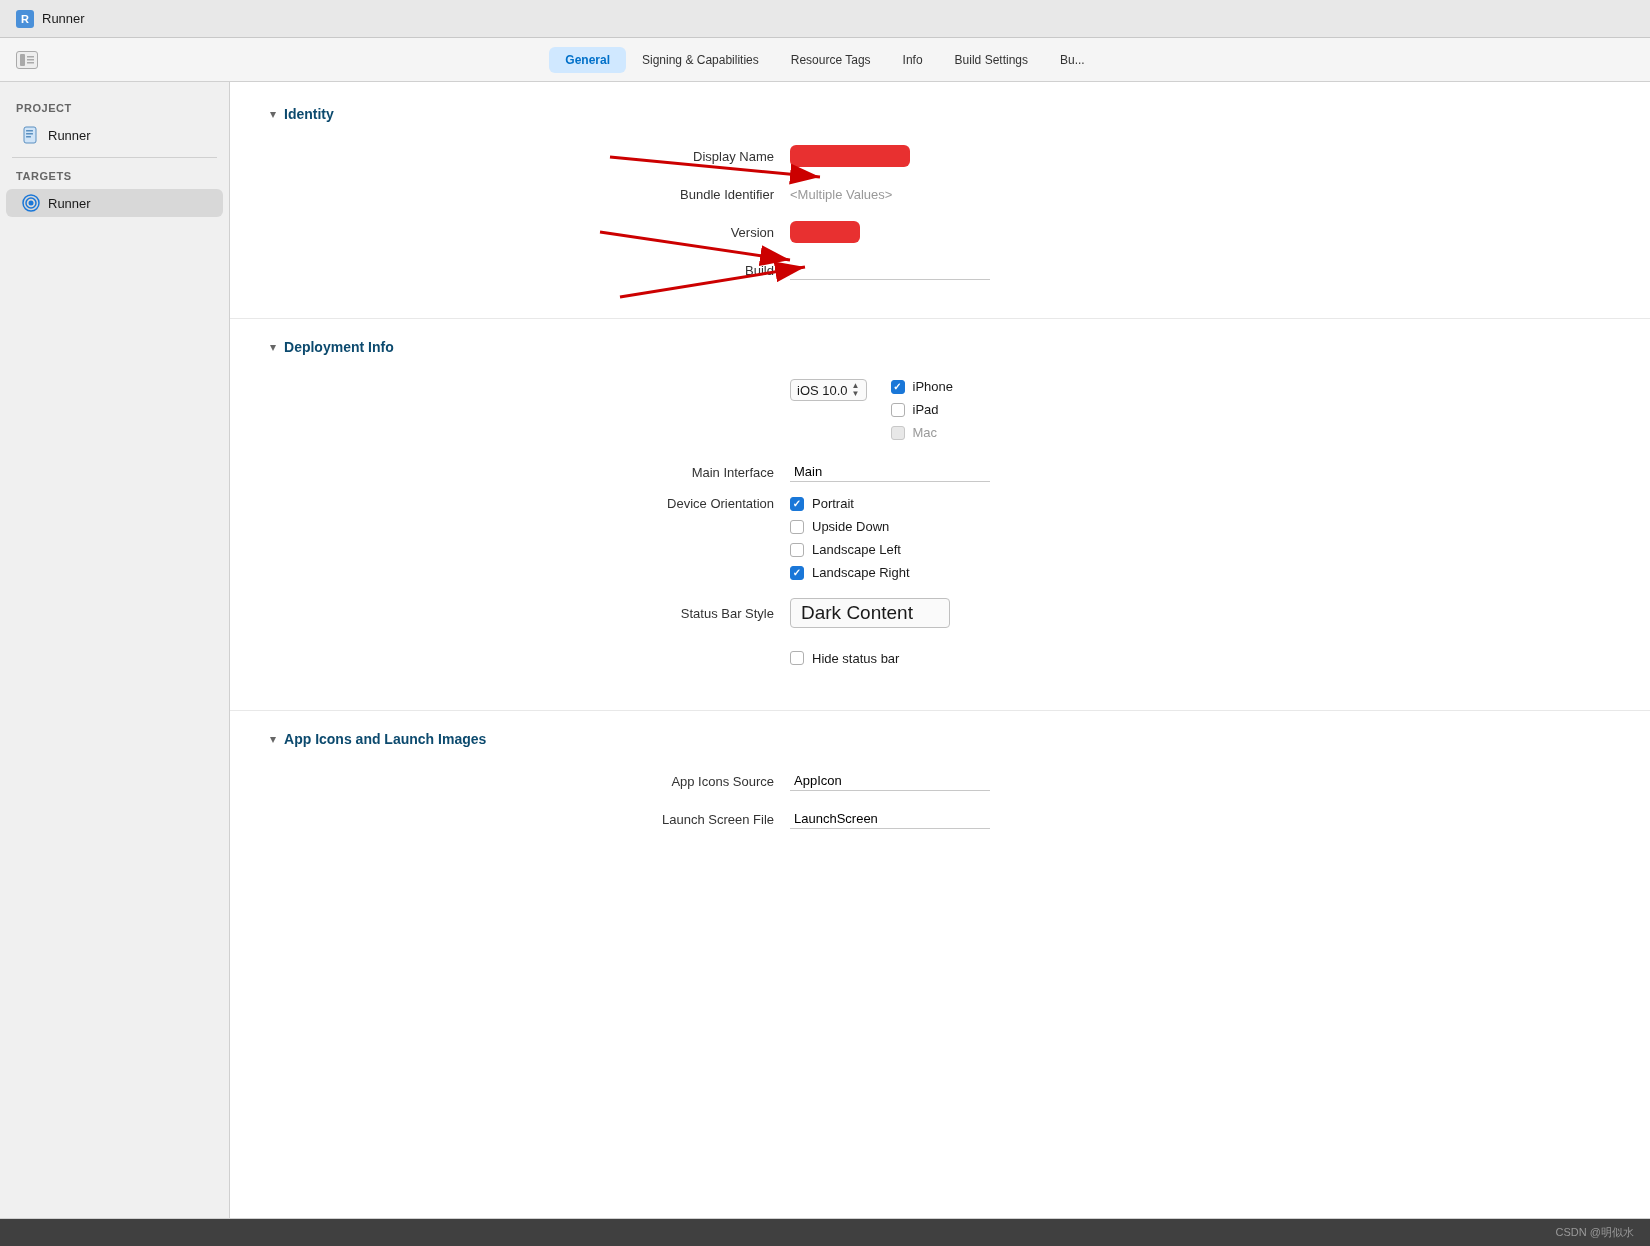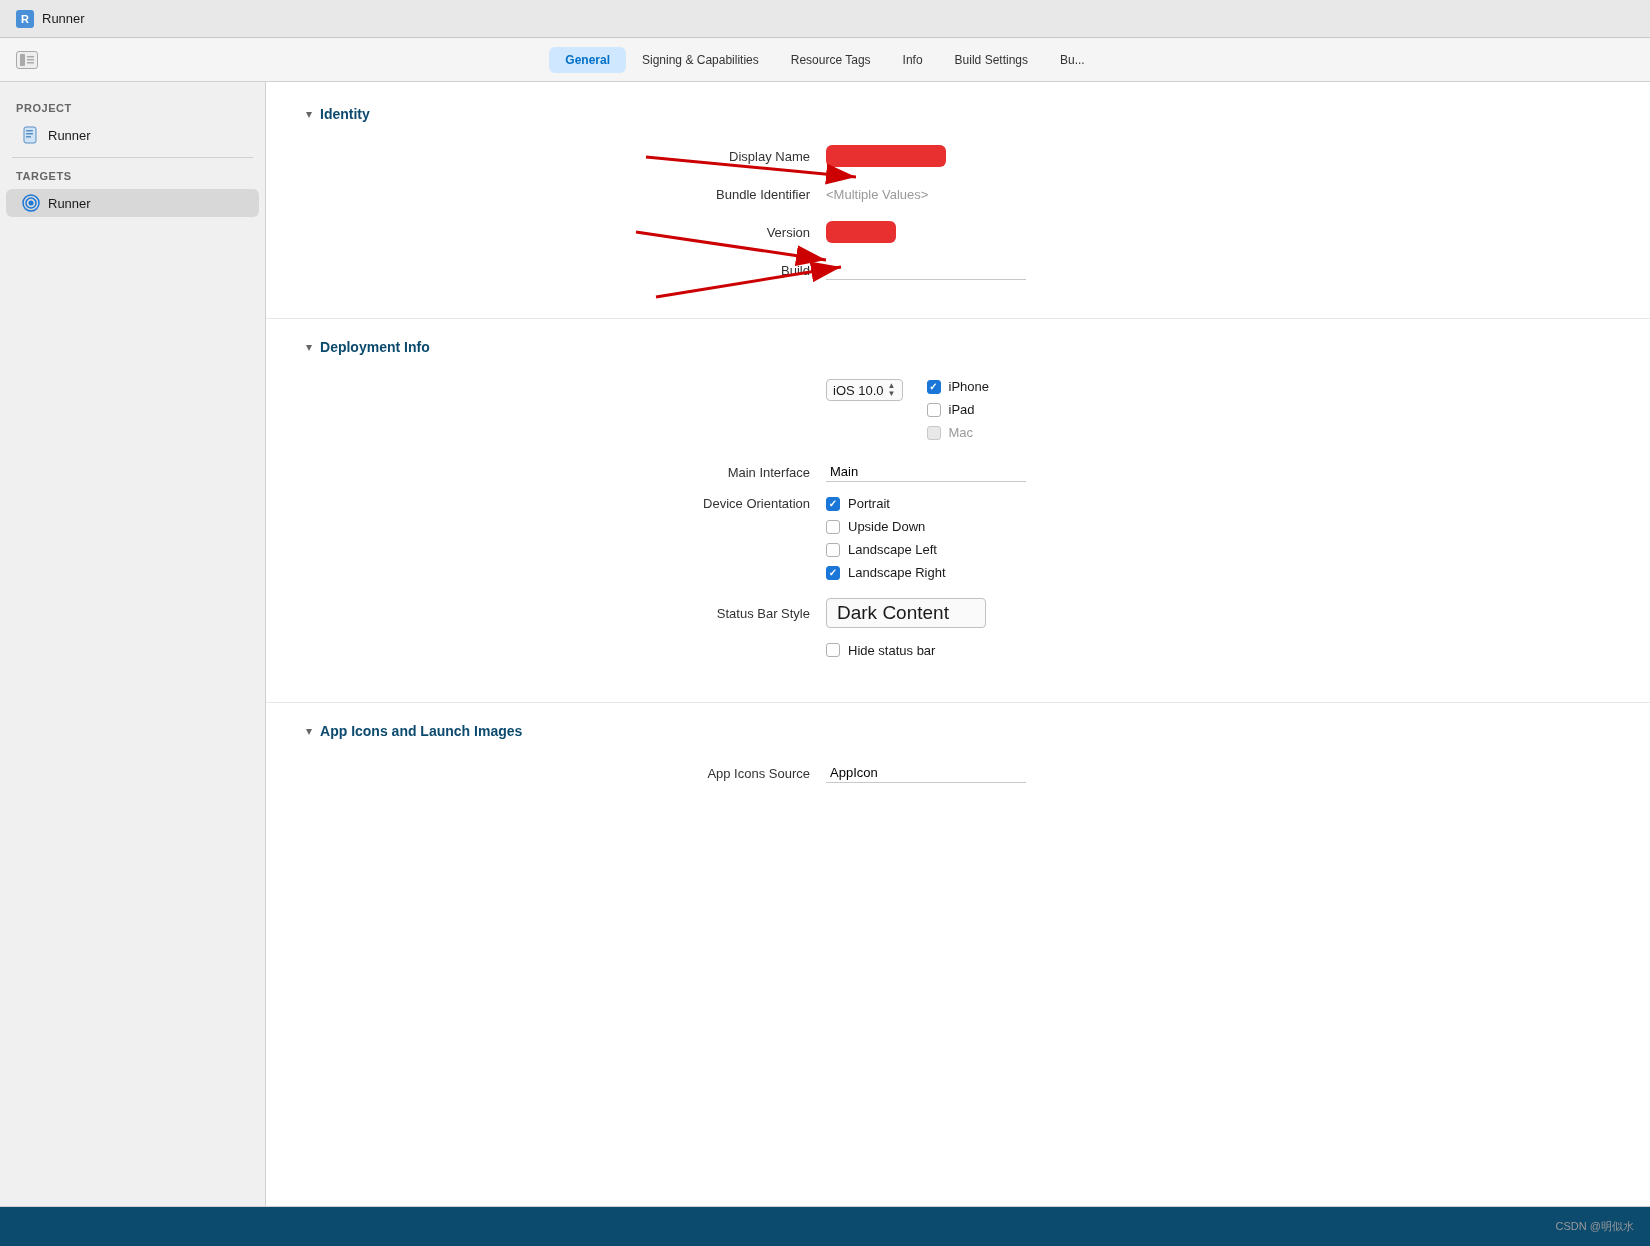--- a/index.html
+++ b/index.html
@@ -61,21 +61,21 @@
     }
 
     
     .main-layout {
       display: flex;
       height: calc(1246px - 38px - 44px);
     }
 
     
     .sidebar {
-      width: 266px;
+      width: 230px;
       background: #f0f0f0;
       border-right: 1px solid #d0d0d0;
       padding-top: 16px;
       flex-shrink: 0;
     }
     .sidebar-section-label {
       font-size: 11px;
       font-weight: 700;
       color: #666;
       padding: 4px 16px 6px 16px;
@@ -272,22 +272,22 @@
       color: #999;
       font-style: normal;
     }
 
     
     .bottombar {
       position: absolute;
       bottom: 0;
       left: 0;
       right: 0;
-      height: 40px;
-      background: #0c4a6e;
+      height: 28px;
+      background: #404040;
       border-top: 1px solid #d0d0d0;
       display: flex;
       align-items: center;
       justify-content: flex-end;
       padding: 0 16px;
       font-size: 11px;
       color: #999;
     }
   </style>
 </head>
@@ -471,21 +471,21 @@
 
       <div class="form-row" style="margin-top:8px;">
         <div class="form-label">Status Bar Style</div>
         <div class="form-value">
           <div class="dropdown-value">
             <span>Dark Content</span>
           </div>
         </div>
       </div>
 
-      <div class="form-row" style="margin-top:12px;">
+      <div class="form-row" style="margin-top:20px;">
         <div class="form-label"></div>
         <div class="form-value">
           <div class="checkbox-row">
             <div class="checkbox"></div>
             <span class="checkbox-label">Hide status bar</span>
           </div>
         </div>
       </div>
     </div>
 
@@ -495,20 +495,26 @@
         <span class="section-title">App Icons and Launch Images</span>
       </div>
 
       <div class="form-row">
         <div class="form-label">App Icons Source</div>
         <div class="form-value">
           <input type="text" class="text-field" value="AppIcon" style="min-width: 200px;">
         </div>
       </div>
 
+      <div class="form-row" style="margin-top:8px;">
+        <div class="form-label">Launch Screen File</div>
+        <div class="form-value">
+          <input type="text" class="text-field" value="LaunchScreen" style="min-width: 200px;">
+        </div>
+      </div>
     </div>
 
   </div>
 </div>
 
 <div class="bottombar">
   <span>CSDN @明似水</span>
 </div>
 
 </body></html>

